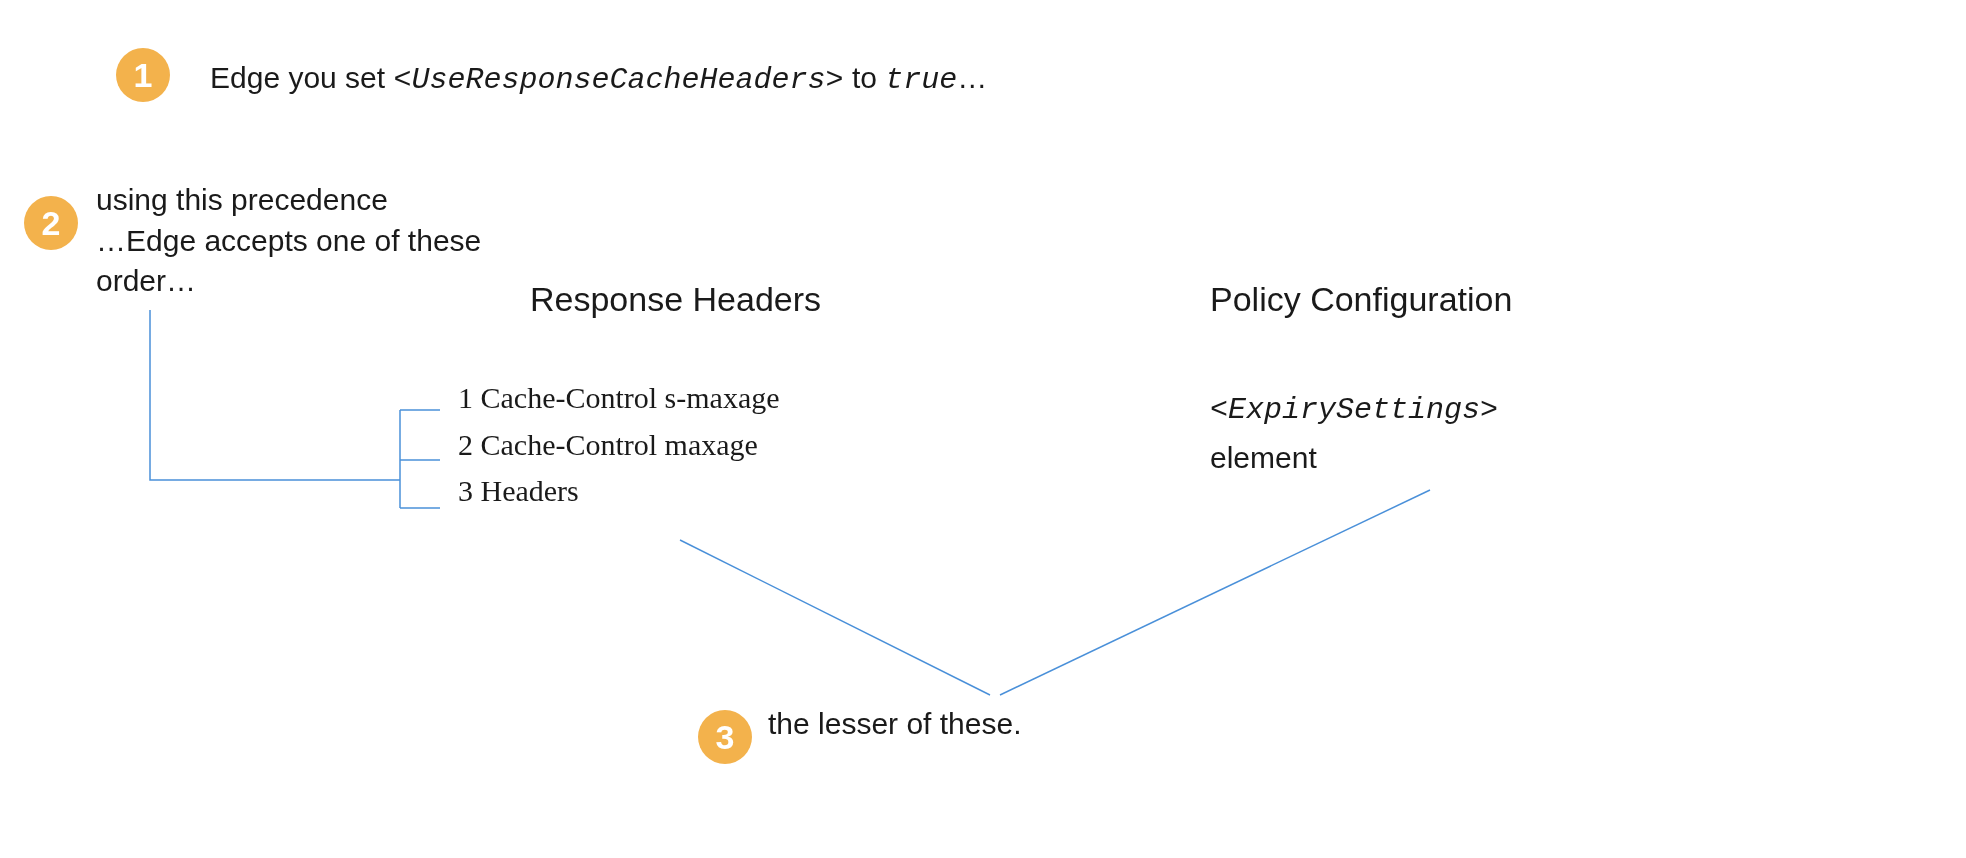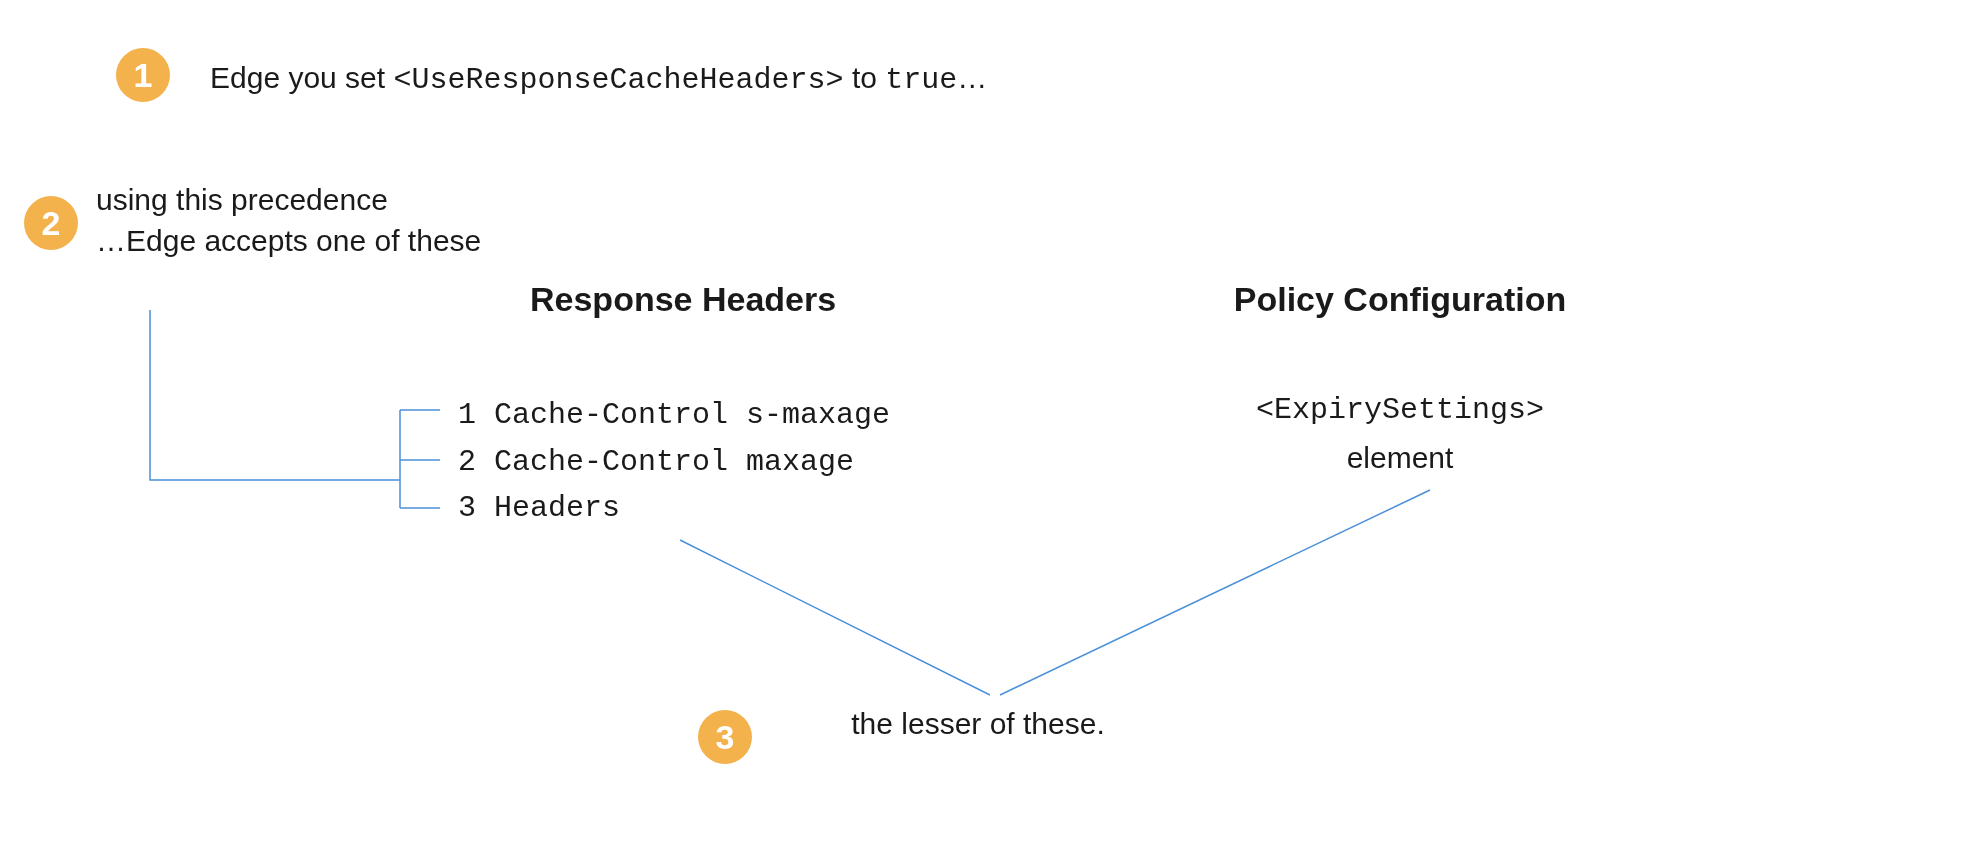--- a/index.html
+++ b/index.html
@@ -30,25 +30,26 @@
   }
   .text {
     position: absolute;
     font-size: 30px;
     line-height: 1.35;
     color: #1a1a1a;
   }
   .heading {
     position: absolute;
     font-size: 34px;
-    font-weight: 700;
+    font-weight: 400;
     color: #1a1a1a;
   }
   .mono {
     font-family: "Consolas", "Menlo", "Courier New", monospace;
+    font-style: italic;
   }
   .list {
     position: absolute;
     font-size: 30px;
     line-height: 1.55;
     font-family: "Consolas", "Menlo", "Courier New", monospace;
     color: #1a1a1a;
   }
   .list .row { white-space: pre; }
   svg.lines {
@@ -57,21 +58,21 @@
     top: 0;
     width: 1966px;
     height: 858px;
     pointer-events: none;
   }
   svg.lines line, svg.lines path {
     stroke: #4a90d9;
     stroke-width: 1.5;
     fill: none;
   }
-  .center { text-align: center; }
+  .center { }
 </style>
 </head>
 <body>
 
 <div class="canvas">
 
   <svg class="lines" viewBox="0 0 1966 858">
 
     <path d="M 150 310 L 150 480 L 400 480"></path>
 
@@ -90,25 +91,26 @@
   <div class="text" style="left:210px; top:58px;">
     <span>Edge you set </span><span class="mono">&lt;UseResponseCacheHeaders&gt;</span><span> to </span><span class="mono">true</span><span>…</span>
   </div>
 
   <div class="badge" style="left:24px; top:196px;">
     <span>2</span>
   </div>
   <div class="text" style="left:96px; top:180px;">
     <div>using this precedence</div>
     <div>…Edge accepts one of these</div>
+    <div>order…</div>
   </div>
 
   <div class="heading" style="left:530px; top:280px;">Response Headers</div>
 
-  <div class="list" style="left:458px; top:392px;">
+  <div class="list" style="left:458px; top:375px;font-family:Liberation Serif, serif;">
     <div class="row"><span>1</span> <span>Cache-Control s-maxage</span></div>
     <div class="row"><span>2</span> <span>Cache-Control maxage</span></div>
     <div class="row"><span>3</span> <span>Headers</span></div>
   </div>
 
   <div class="heading center" style="left:1210px; top:280px; width:380px;">Policy Configuration</div>
   <div class="text mono center" style="left:1210px; top:390px; width:380px;">&lt;ExpirySettings&gt;</div>
   <div class="text center" style="left:1210px; top:438px; width:380px;">element</div>
 
   <div class="badge" style="left:698px; top:710px;">

